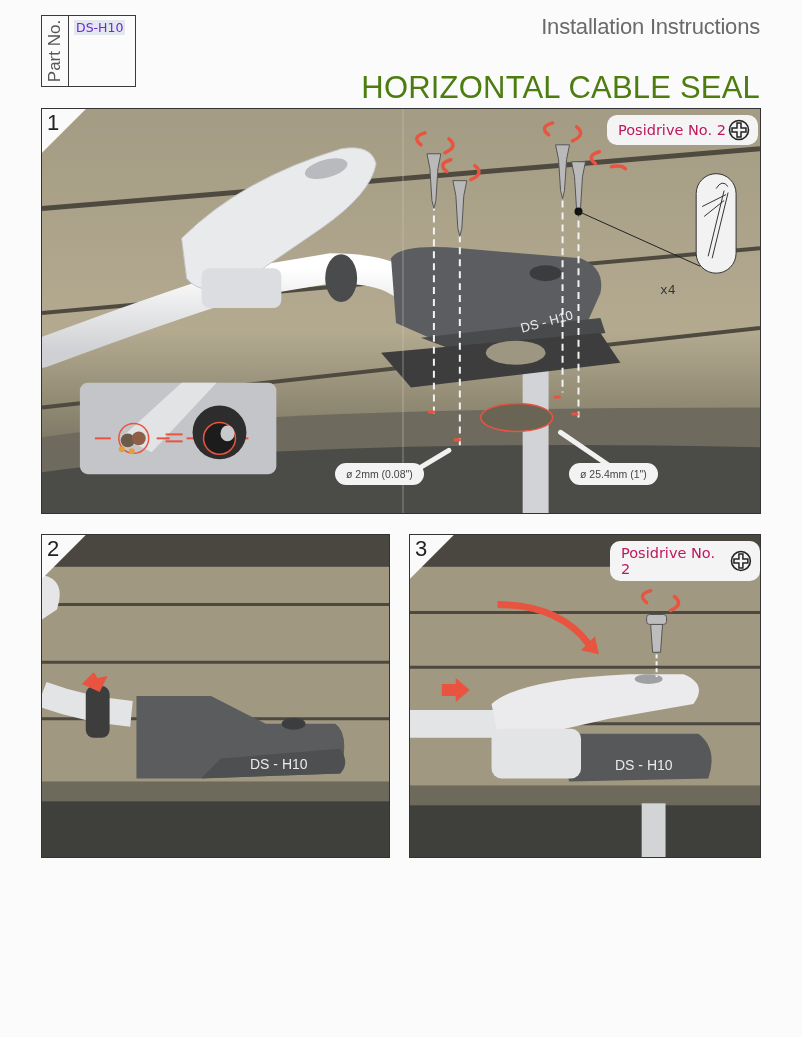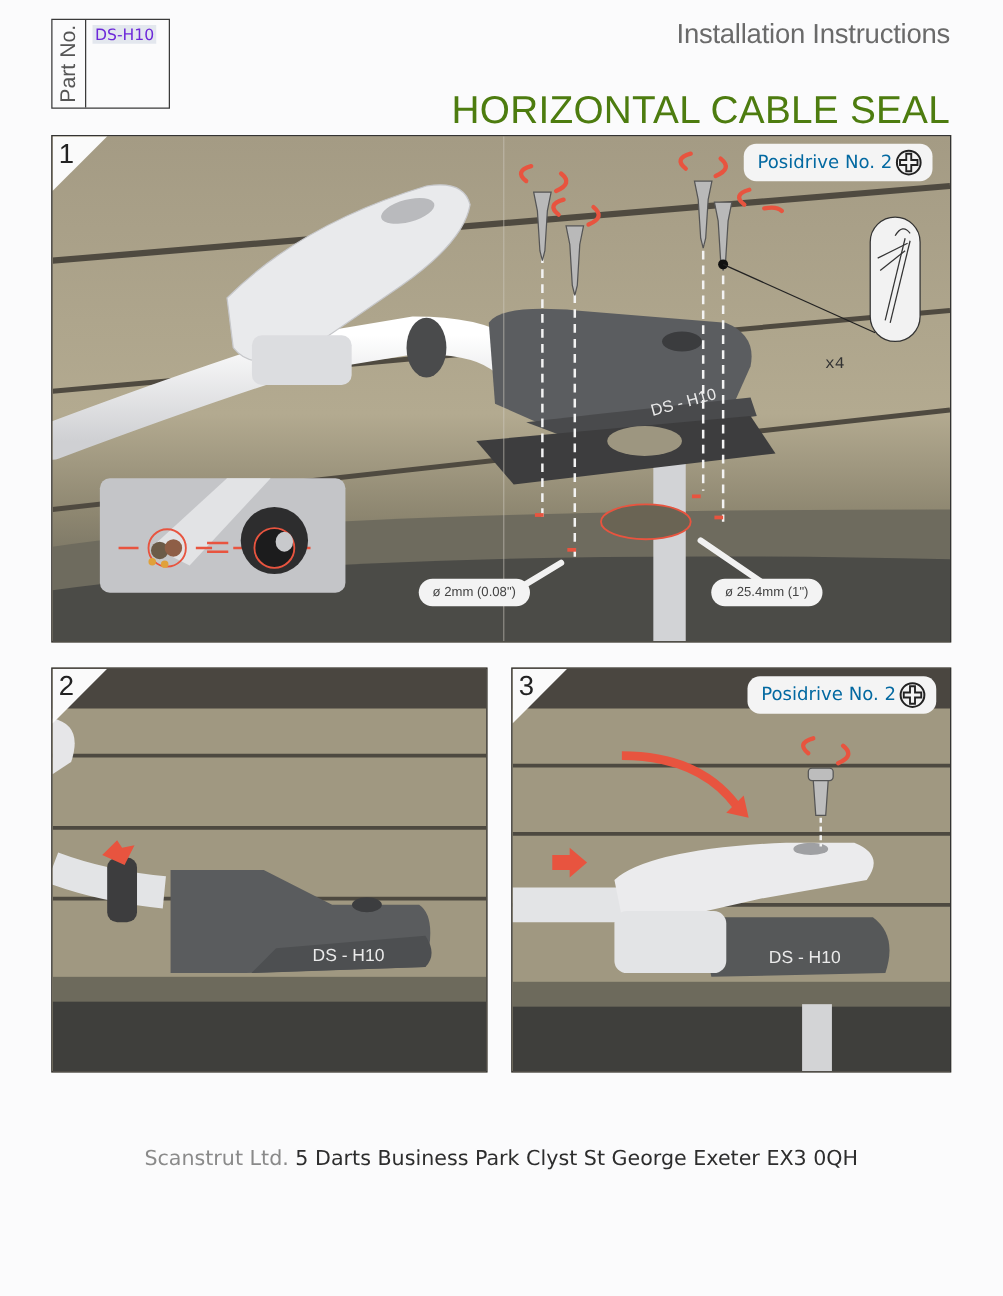--- a/index.html
+++ b/index.html
@@ -50,21 +50,21 @@
   .step-num {
     position:absolute; left:5px; top:1px; font-size:22px; color:#222; z-index:6;
     font-family:"Liberation Sans", sans-serif;
   }
   .svg-fill { position:absolute; left:0; top:0; width:100%; height:100%; }
 
   .badge {
     position:absolute; background:#f4f4f4; border-radius:10px;
     display:flex; align-items:center; gap:2px;
     padding:4px 8px 4px 11px; z-index:6;
-    font-size:14.5px; color:#0369a1;
+    font-size:14.5px; color:#be185d;margin-left:12px;
   }
   .badge .ico { width:22px; height:22px; }
 
   .dim-label {
     position:absolute; background:#f3f3f3; border-radius:12px;
     font-size:10.5px; color:#444; padding:5px 11px; z-index:6;
     font-family:"Liberation Sans", sans-serif;
   }
   .x4 {
     position:absolute; left:618px; top:174px; font-size:13px; color:#333;
@@ -280,17 +280,13 @@
     <span>Posidrive No. 2</span>
     <svg class="ico" viewBox="0 0 22 22">
       <circle cx="11" cy="11" r="9.5" fill="none" stroke="#222" stroke-width="1.6"></circle>
       <path d="M9 4 h4 v5 h5 v4 h-5 v5 h-4 v-5 h-5 v-4 h5 z" fill="none" stroke="#222" stroke-width="1.5"></path>
     </svg>
   </div>
   <span class="model-tag" style="left:205px; top:222px; font-size:14px;">DS - H10</span>
 </div>
 
 <div class="abs footer">
-  <div>
-    <span class="muted">Scanstrut Ltd.</span>
-    <span>5 Darts Business Park Clyst St George Exeter EX3 0QH</span>
-  </div>
 </div>
 
 </body></html>

